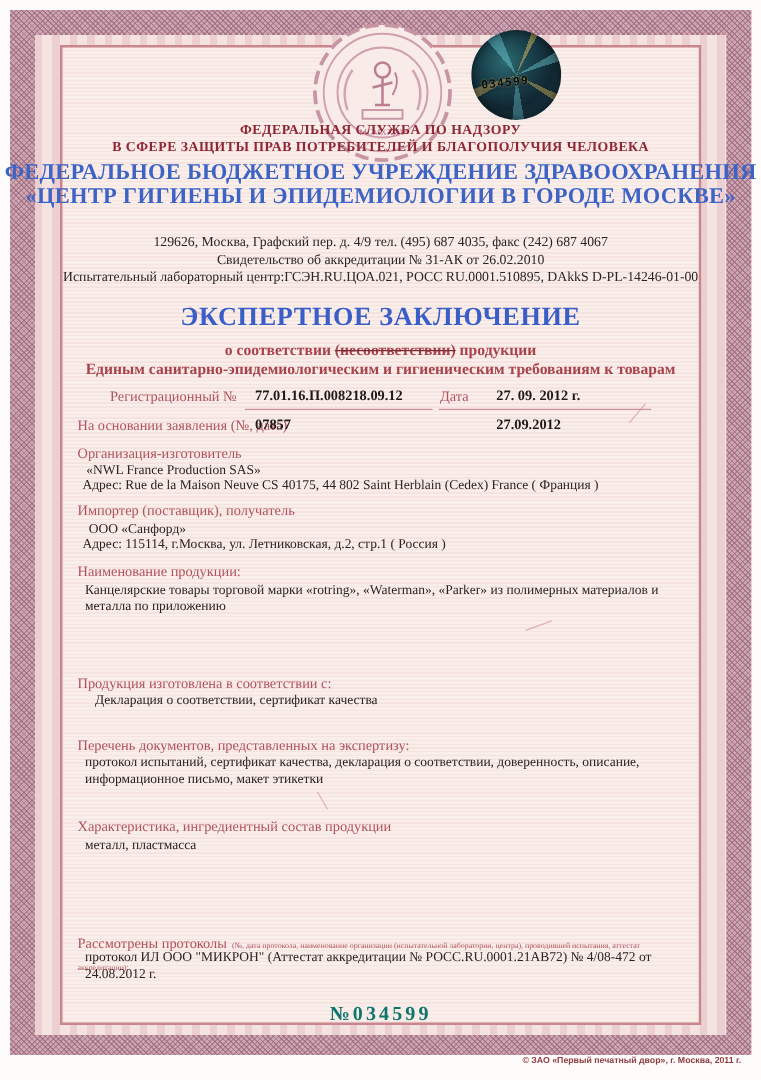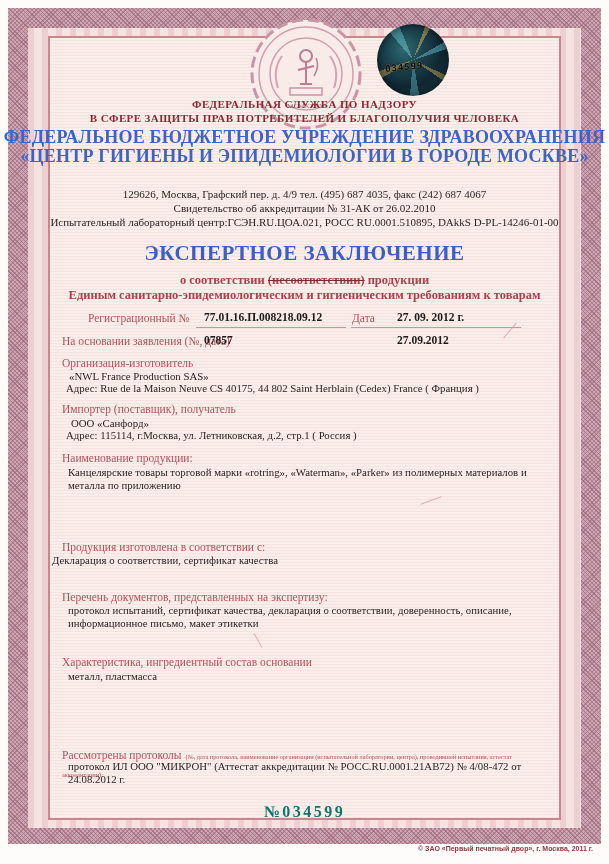--- a/index.html
+++ b/index.html
@@ -122,26 +122,26 @@
     <div class="abs body-txt" style="left:66px;top:382px;">Адрес: Rue de la Maison Neuve CS 40175, 44 802 Saint Herblain (Cedex) France ( Франция )</div>
 
     <div class="abs lbl" style="left:62px;top:403px;">Импортер (поставщик), получатель</div>
     <div class="abs body-txt" style="left:71px;top:417px;">ООО «Санфорд»</div>
     <div class="abs body-txt" style="left:66px;top:429px;">Адрес: 115114, г.Москва, ул. Летниковская, д.2, стр.1 ( Россия )</div>
 
     <div class="abs lbl" style="left:62px;top:452px;">Наименование продукции:</div>
     <div class="abs body-txt" style="left:68px;top:466px;width:488px;">Канцелярские товары торговой марки «rotring», «Waterman», «Parker» из полимерных материалов и металла по приложению</div>
 
     <div class="abs lbl" style="left:62px;top:541px;">Продукция изготовлена в соответствии с:</div>
-    <div class="abs body-txt" style="left:52px;top:554px;text-align:right;">Декларация о соответствии, сертификат качества</div>
+    <div class="abs body-txt" style="left:76px;top:554px;text-align:right;">Декларация о соответствии, сертификат качества</div>
 
     <div class="abs lbl" style="left:62px;top:591px;">Перечень документов, представленных на экспертизу:</div>
     <div class="abs body-txt" style="left:68px;top:604px;width:486px;">протокол испытаний, сертификат качества, декларация о соответствии, доверенность, описание, информационное письмо, макет этикетки</div>
 
-    <div class="abs lbl" style="left:62px;top:656px;">Характеристика, ингредиентный состав основании</div>
+    <div class="abs lbl" style="left:62px;top:656px;">Характеристика, ингредиентный состав продукции</div>
     <div class="abs body-txt" style="left:68px;top:670px;">металл, пластмасса</div>
 
     <div class="abs" style="left:62px;top:745px;width:490px;"><span class="lbl">Рассмотрены протоколы</span> <span class="note">(№, дата протокола, наименование организации (испытательной лаборатории, центра), проводившей испытания, аттестат аккредитации):</span></div>
     <div class="abs body-txt" style="left:68px;top:760px;width:486px;">протокол ИЛ ООО "МИКРОН" (Аттестат аккредитации № РОСС.RU.0001.21АВ72) № 4/08-472 от 24.08.2012 г.</div>
 
     <div class="abs ctr serial" style="top:803px;">№034599</div>
 
     <div class="abs footer" style="right:16px;top:845px;">© ЗАО «Первый печатный двор», г. Москва, 2011 г.</div>
 
   </div>

